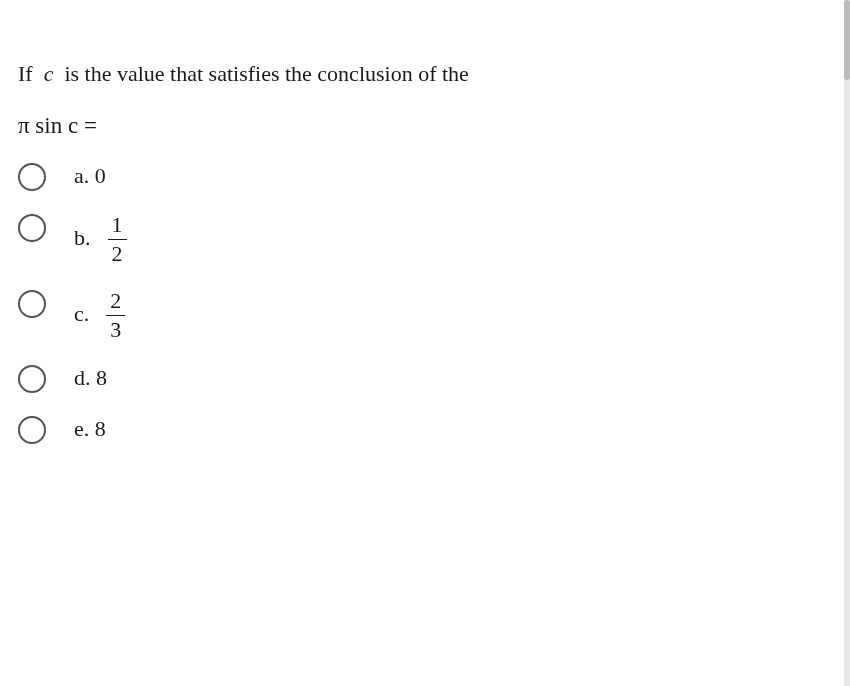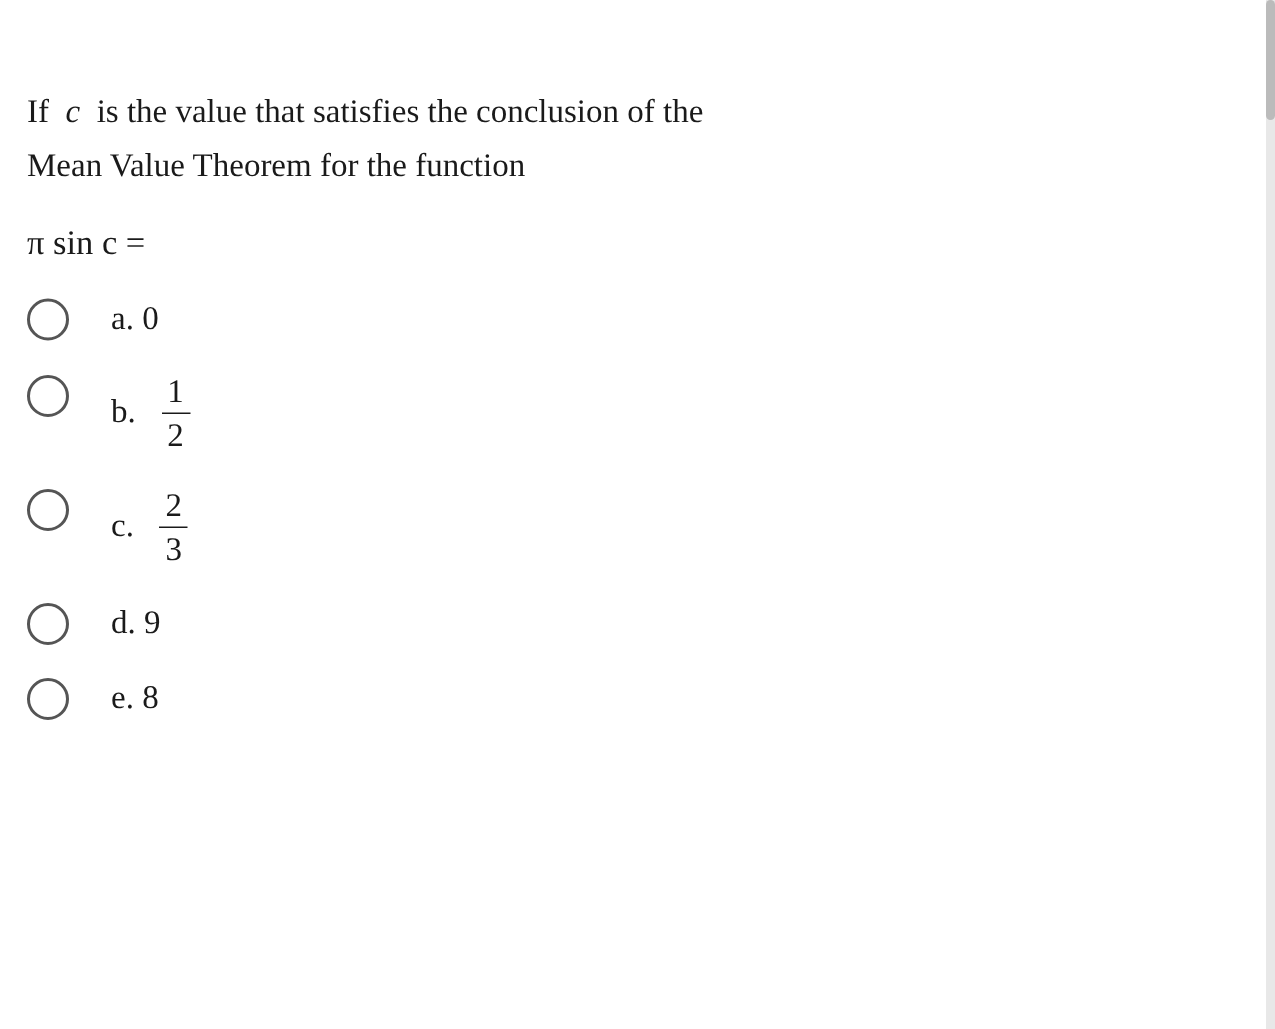--- a/index.html
+++ b/index.html
@@ -107,21 +107,20 @@
     .italic {
       font-style: italic;
     }
   </style>
 </head>
 <body>
 
 <div>
   <div class="question-text">
     <p>If&nbsp; <span class="italic">c</span> &nbsp;is the value that satisfies the conclusion of the</p>
-    <p>Mean Value Theorem for the function</p>
   </div>
 
   <div class="pi-sin-line">
     π sin c =
   </div>
 
   <ul class="options-list">
 
     <li class="option-item">
       <div class="radio-circle"></div>
@@ -148,21 +147,21 @@
         <span class="fraction">
           <span class="numerator">2</span>
           <span class="denominator">3</span>
         </span>
       </div>
     </li>
 
     <li class="option-item">
       <div class="radio-circle"></div>
       <div class="option-label">
-        <span class="option-letter">d. 9</span>
+        <span class="option-letter">d. 8</span>
       </div>
     </li>
 
     <li class="option-item">
       <div class="radio-circle"></div>
       <div class="option-label">
         <span class="option-letter">e. 8</span>
       </div>
     </li>
 

